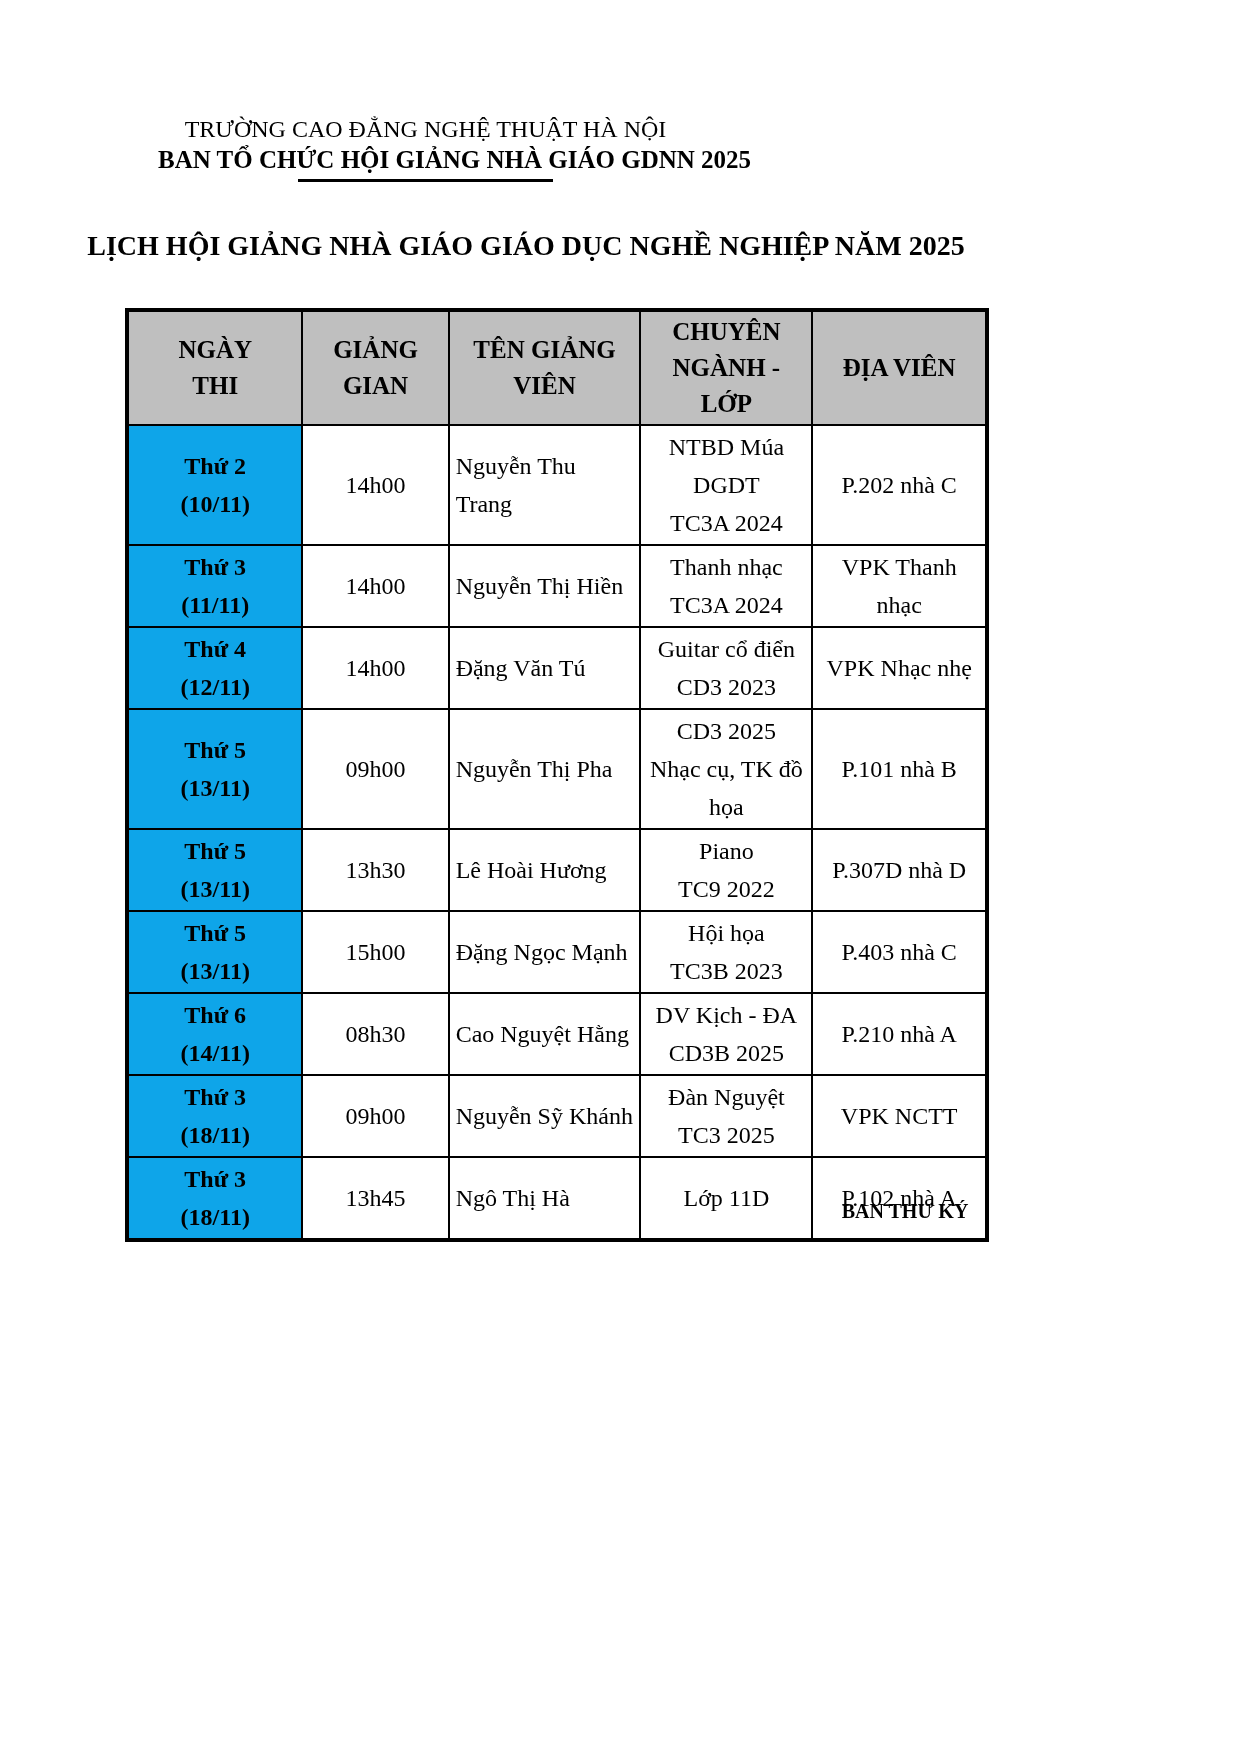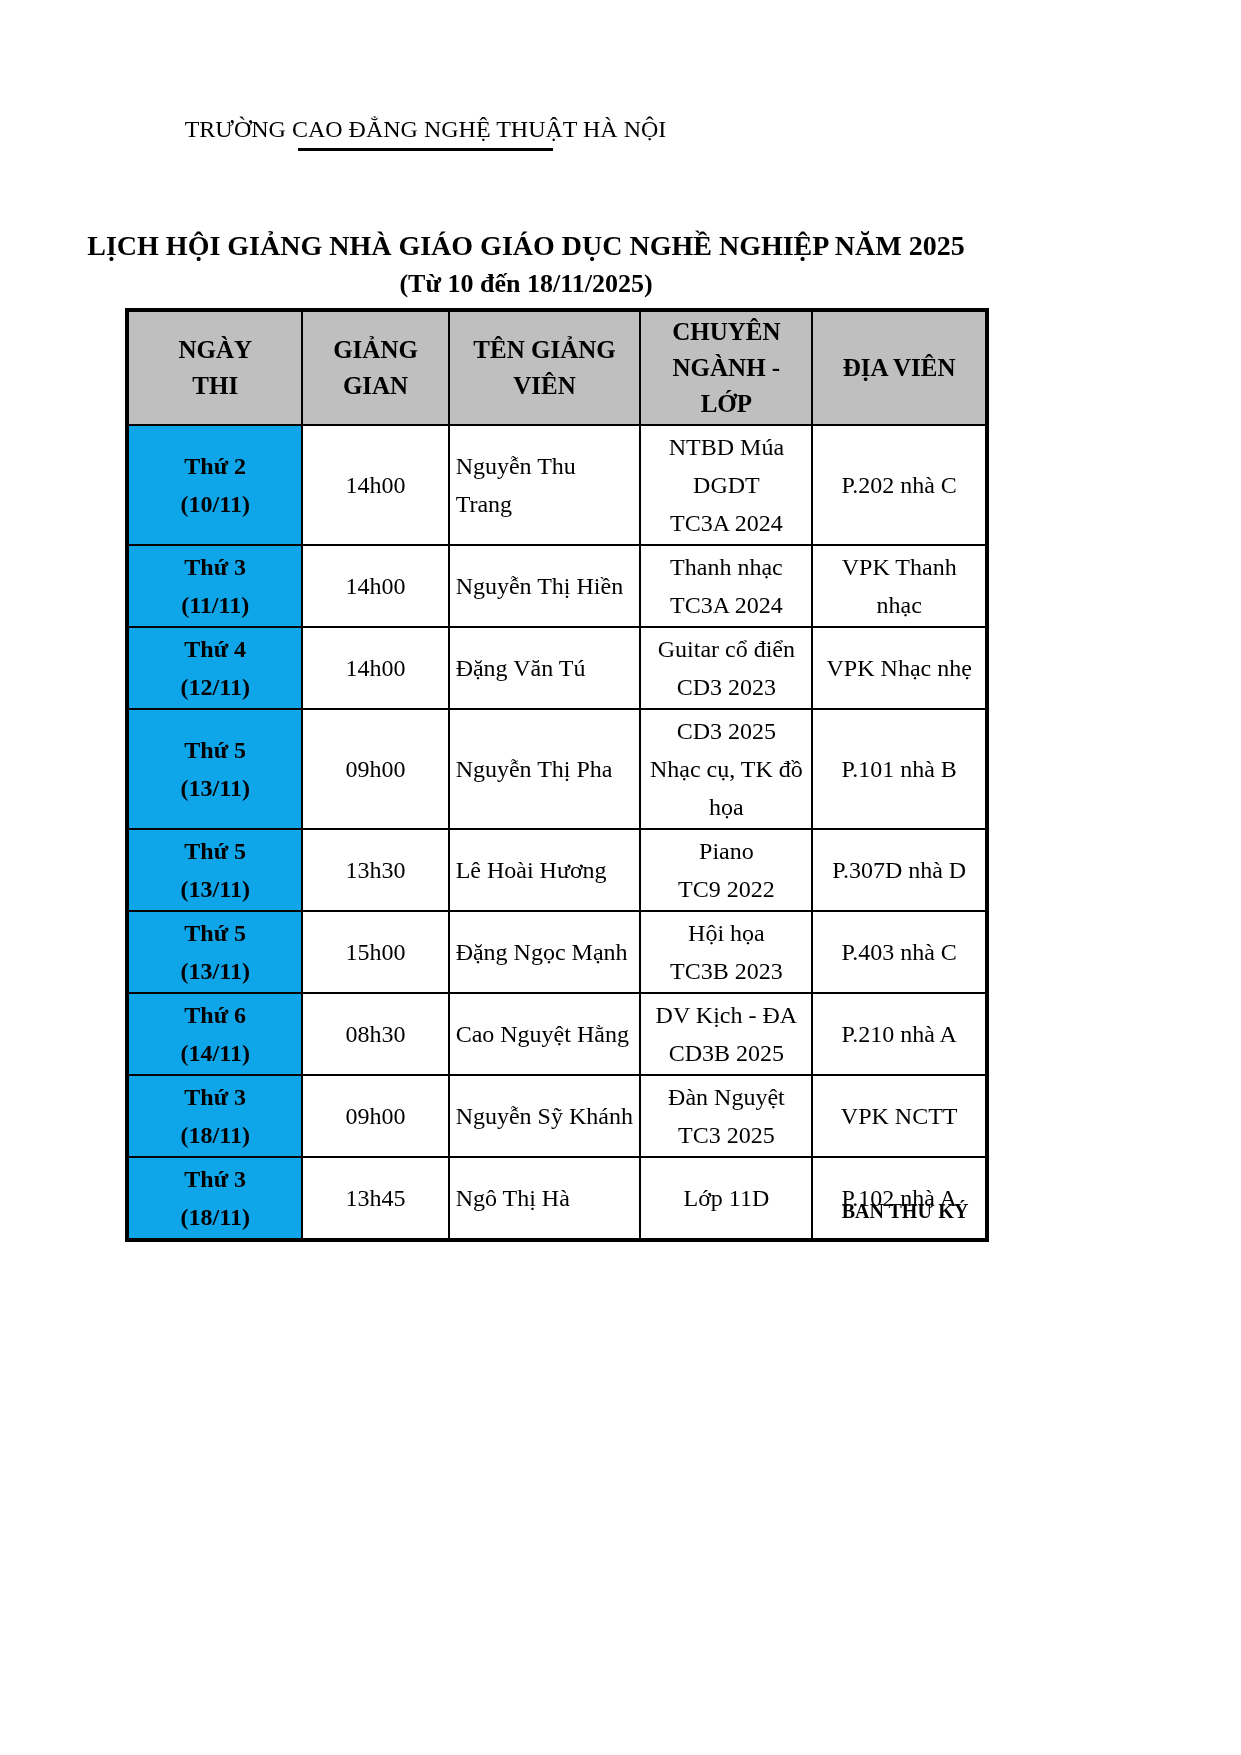--- a/index.html
+++ b/index.html
@@ -94,26 +94,26 @@
     font-size: 20px;
     font-weight: bold;
     white-space: nowrap;
   }
 </style>
 </head>
 <body>
 
 <div class="org-block">
   <div class="org-line1">TRƯỜNG CAO ĐẲNG NGHỆ THUẬT HÀ NỘI</div>
+  <div class="org-line2">BAN TỔ CHỨC HỘI GIẢNG NHÀ GIÁO GDNN 2025</div>
   <div class="org-underline"></div>
 </div>
 
 <div class="title-block">
   <div class="doc-title">LỊCH HỘI GIẢNG NHÀ GIÁO GIÁO DỤC NGHỀ NGHIỆP NĂM 2025</div>
-  <div class="doc-subtitle">(Từ 10 đến 18/11/2025)</div>
 </div>
 
 <table class="schedule">
   <colgroup>
     <col style="width:20.4%">
     <col style="width:17.0%">
     <col style="width:22.3%">
     <col style="width:20.0%">
     <col style="width:20.3%">
   </colgroup>

